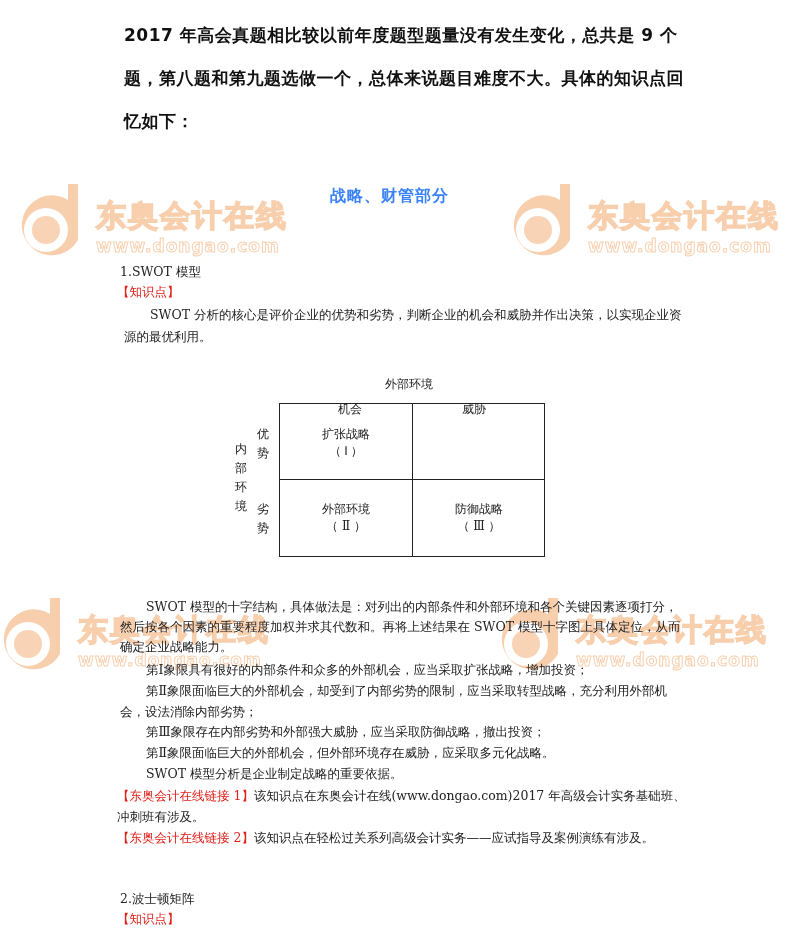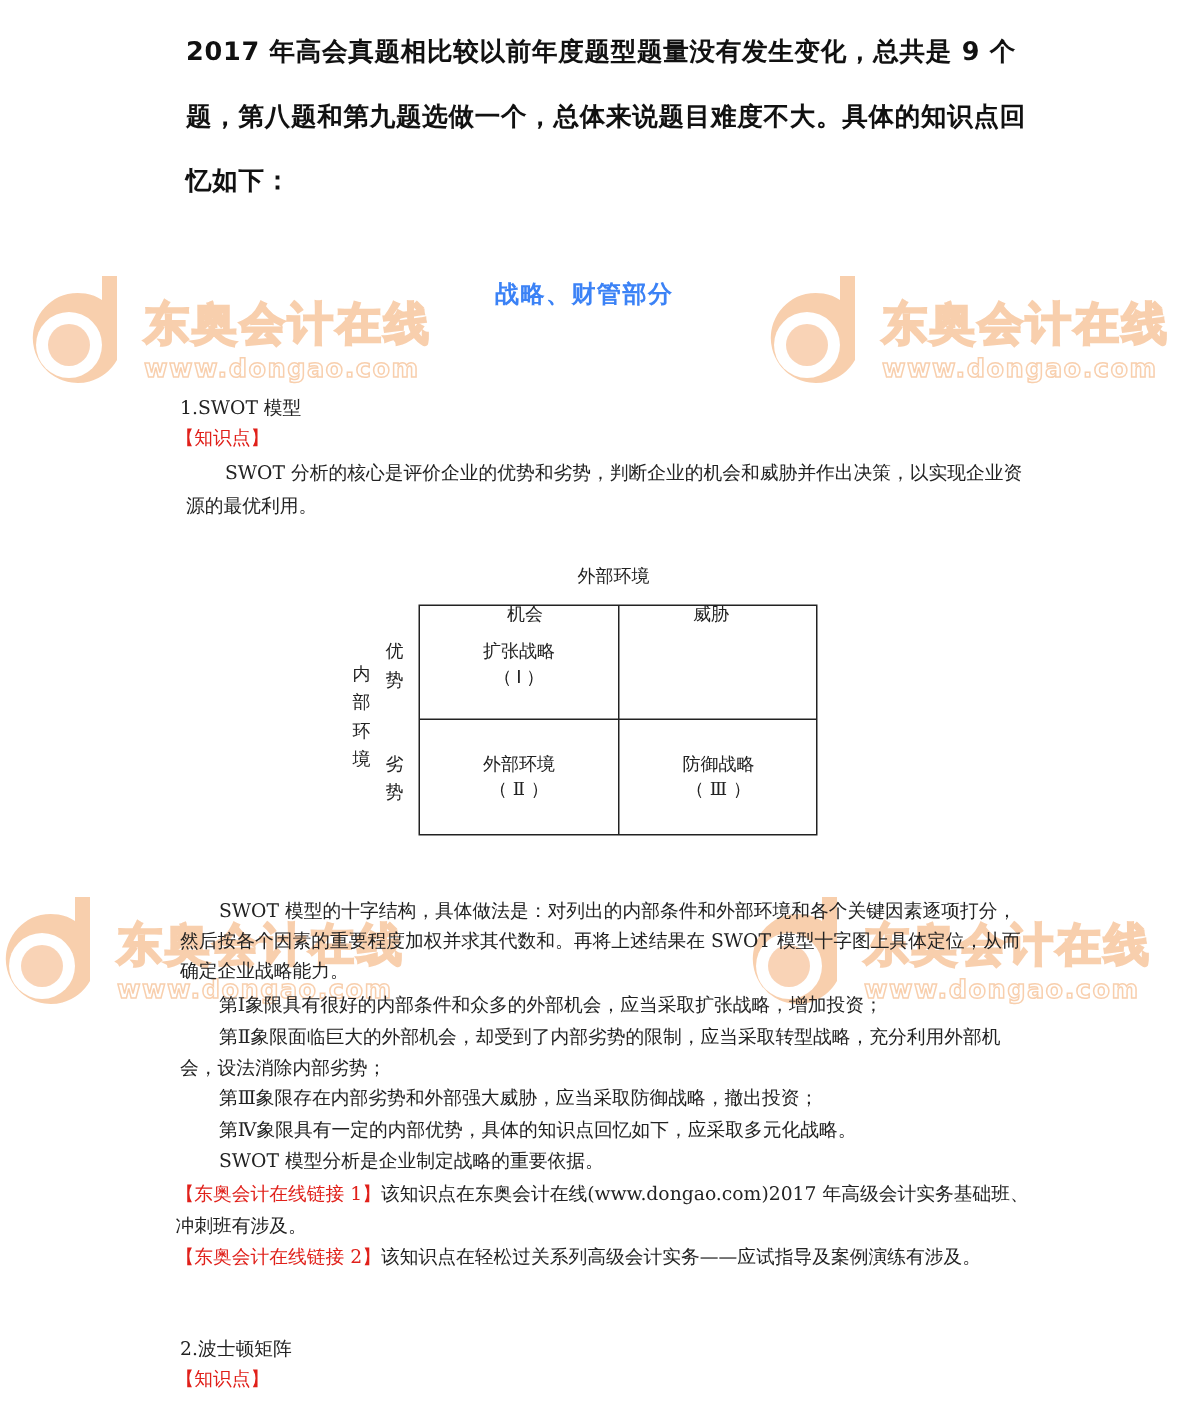--- a/index.html
+++ b/index.html
@@ -110,21 +110,21 @@
       <div>防御战略</div>
       <div>（ Ⅲ ）</div>
     </div>
   </div>
 </div>
 
 <div class="body-text indent" style="left:120px; top:597px; width:566px; line-height:20px;">SWOT 模型的十字结构，具体做法是：对列出的内部条件和外部环境和各个关键因素逐项打分，然后按各个因素的重要程度加权并求其代数和。再将上述结果在 SWOT 模型十字图上具体定位，从而确定企业战略能力。</div>
 <div class="body-text indent" style="left:120px; top:660px; width:566px;">第Ⅰ象限具有很好的内部条件和众多的外部机会，应当采取扩张战略，增加投资；</div>
 <div class="body-text indent" style="left:120px; top:680px; width:566px; line-height:21px;">第Ⅱ象限面临巨大的外部机会，却受到了内部劣势的限制，应当采取转型战略，充分利用外部机会，设法消除内部劣势；</div>
 <div class="body-text indent" style="left:120px; top:722px; width:566px;">第Ⅲ象限存在内部劣势和外部强大威胁，应当采取防御战略，撤出投资；</div>
-<div class="body-text indent" style="left:120px; top:743px; width:566px;">第Ⅳ象限具有一定的内部优势，具体的知识点回忆如下，应采取多元化战略。</div>
+<div class="body-text indent" style="left:120px; top:743px; width:566px;">第Ⅱ象限面临巨大的外部机会，但外部环境存在威胁，应采取多元化战略。</div>
 <div class="body-text indent" style="left:120px; top:764px; width:566px;">SWOT 模型分析是企业制定战略的重要依据。</div>
 
 <div class="body-text" style="left:117px; top:785px; width:570px; line-height:21px;">
   <span class="red">【东奥会计在线链接 1】</span><span>该知识点在东奥会计在线(www.dongao.com)2017 年高级会计实务基础班、冲刺班有涉及。</span>
 </div>
 <div class="body-text" style="left:117px; top:827px; width:570px; line-height:21px;">
   <span class="red">【东奥会计在线链接 2】</span><span>该知识点在轻松过关系列高级会计实务——应试指导及案例演练有涉及。</span>
 </div>
 
 <div class="body-text" style="left:120px; top:889px;">2.波士顿矩阵</div>

